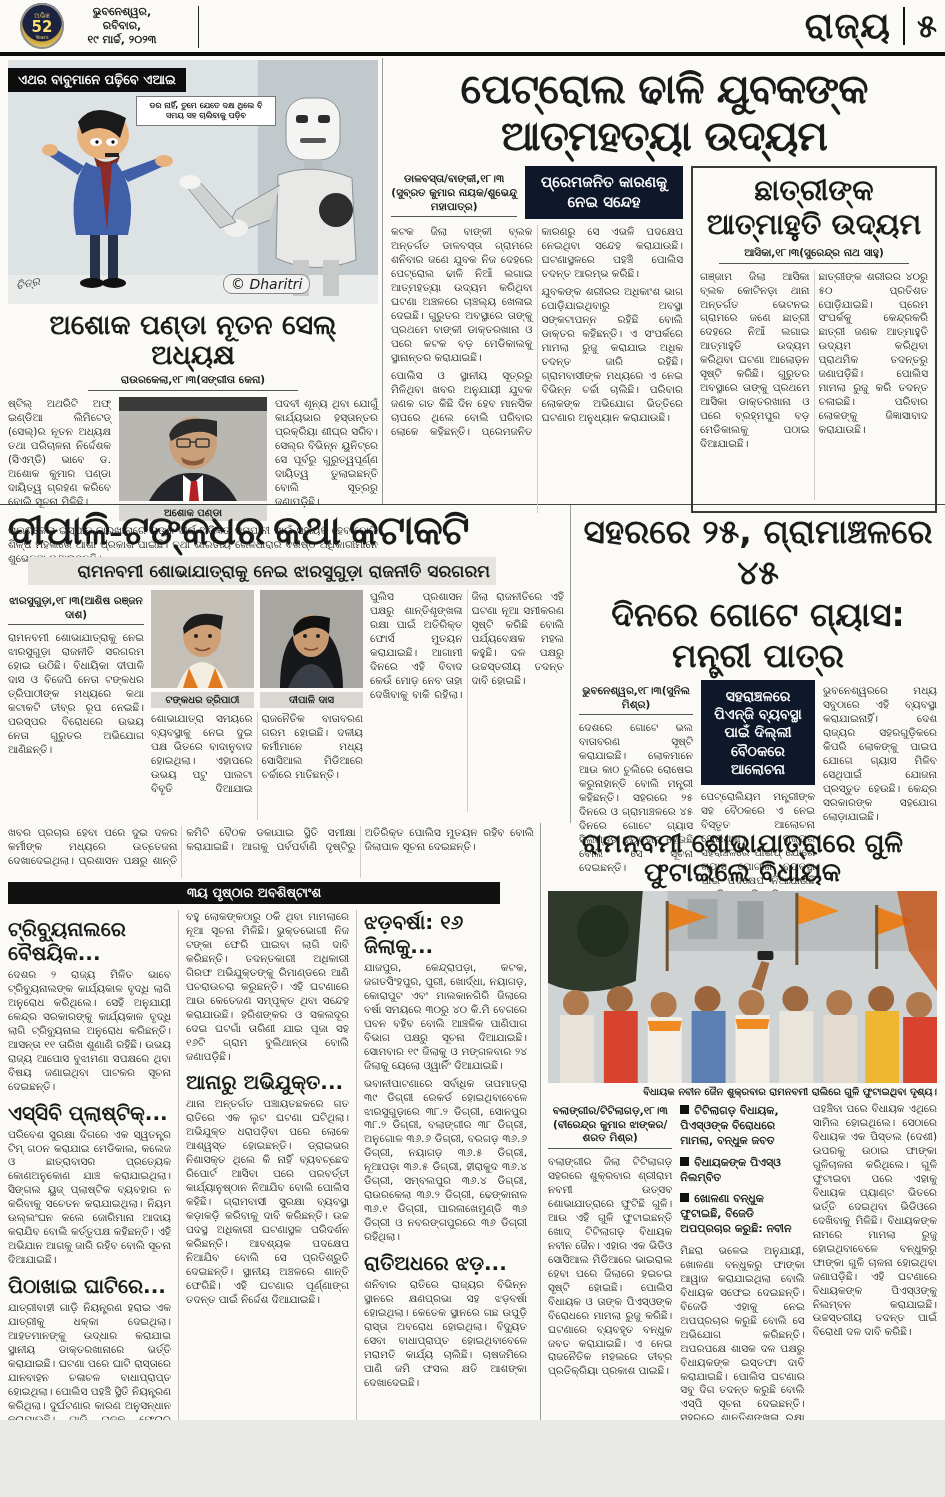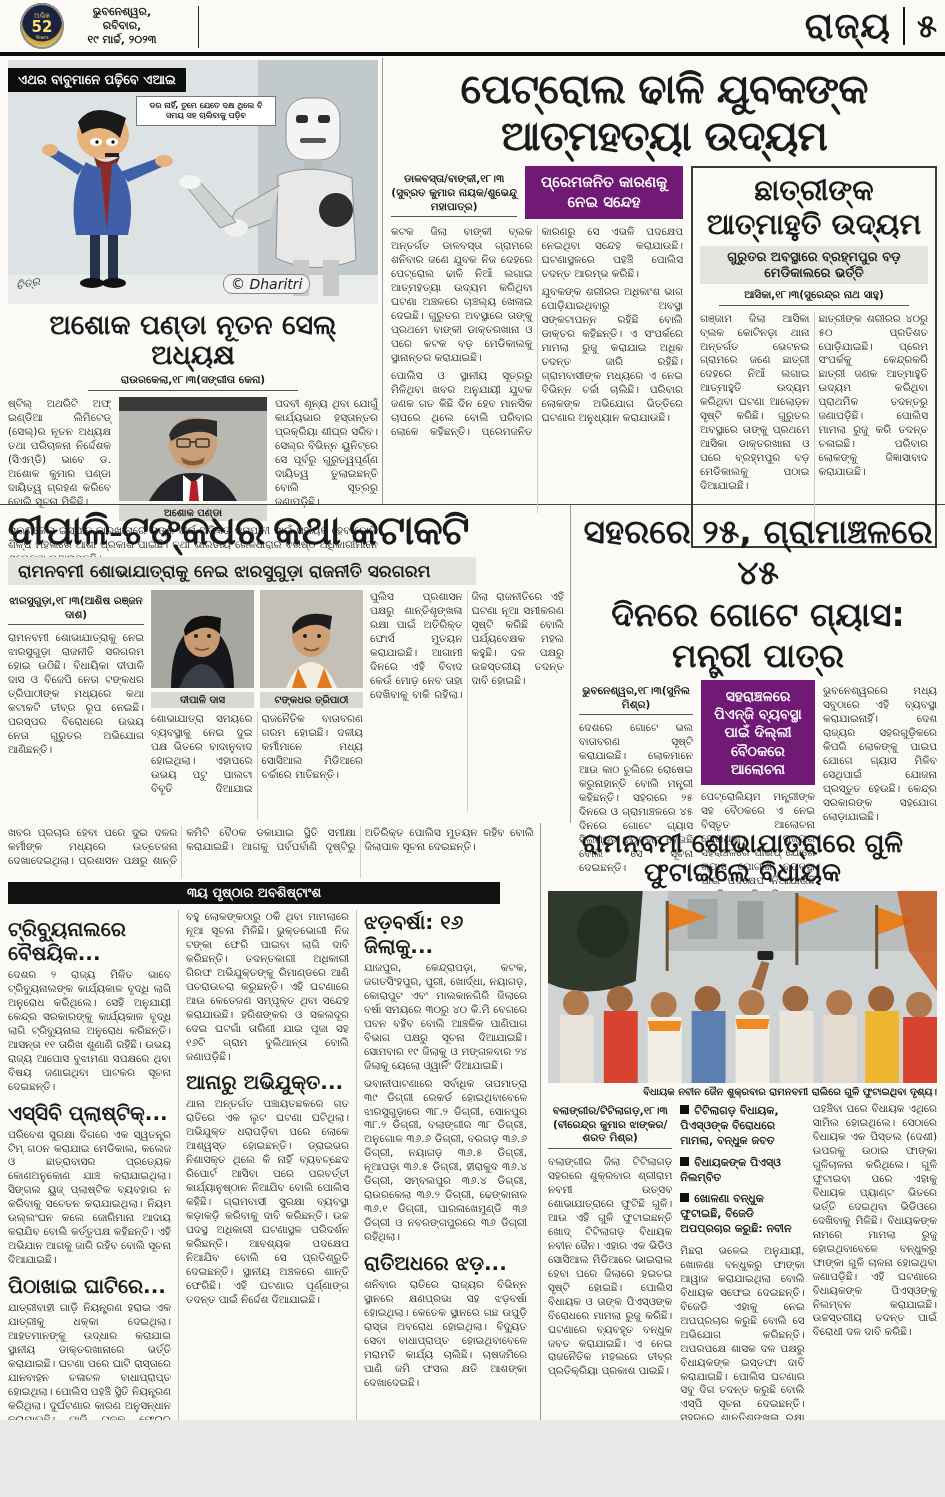--- a/index.html
+++ b/index.html
@@ -19,21 +19,21 @@
   .section-name{font-size:36px;font-weight:bold;letter-spacing:1px;}
   .pageno-box{margin-left:12px;padding-left:12px;border-left:2px solid #111;font-size:32px;font-weight:bold;}
   .hdr-rule{height:4px;background:#0d0d0d;margin:0 0 2px 0;}
   
   .body-txt{font-size:10.5px;line-height:1.33;text-align:justify;word-break:break-word;}
   .body-txt p{margin:0 0 4px 0;}
   .cols2{column-count:2;column-gap:9px;column-rule:1px solid #cfcdc7;}
   .cols3{column-count:3;column-gap:9px;column-rule:1px solid #cfcdc7;}
   .byline{font-size:10.5px;font-weight:bold;text-align:center;border-bottom:1px solid #555;
           padding-bottom:3px;margin:4px auto 6px auto;line-height:1.3;}
-  .blackbox{background:#701a75;color:#fff;font-weight:bold;text-align:center;
+  .blackbox{background:#0f172a;color:#fff;font-weight:bold;text-align:center;
             font-size:15px;line-height:1.3;padding:7px 6px;}
   .graysub{background:#e6e4df;font-weight:bold;text-align:center;font-size:17px;padding:4px 6px;}
   .cap{background:#d9d7d2;font-size:10px;font-weight:bold;text-align:center;padding:2px 0;}
   .vdiv{width:1px;background:#9a9a96;}
   
   .rowA{display:flex;height:446px;}
   .rA-left{width:382px;padding:2px 4px 0 8px;box-sizing:border-box;}
   .rA-right{flex:1;padding:0 8px 0 8px;box-sizing:border-box;}
   .cartoon{position:relative;height:244px;background:linear-gradient(120deg,#c7ccd0 0%,#e8ebec 45%,#cfd4d7 100%);overflow:hidden;}
   .cartoon-kicker{position:absolute;left:0;top:8px;background:#0d0d0d;color:#fff;font-weight:bold;
@@ -57,21 +57,21 @@
   .petrol-toprow .blackbox{width:148px;}
   .studentbox{flex:1;border:2px solid #3a3a3a;margin-left:8px;padding:4px 7px;box-sizing:border-box;}
   .student-h{font-size:29px;font-weight:bold;text-align:center;line-height:1.15;margin:2px 0 5px 0;}
   .student-sub{font-size:13px;padding:3px 4px;}
   .student-by{width:190px;}
   
   .rowB{display:flex;height:318px;border-top:1px solid #444;}
   .rB-left{width:570px;padding:2px 6px 0 8px;box-sizing:border-box;}
   .rB-right{flex:1;border-left:1px solid #9a9a96;padding:2px 8px 0 8px;box-sizing:border-box;}
   .dipali-h{font-size:40px;font-weight:bold;line-height:1.1;margin:2px 0 4px 0;letter-spacing:-1px;font-family:Liberation Serif, serif;}
-  .dipali-sub{width:452px;text-align:left;padding-left:10px;}
+  .dipali-sub{width:452px;text-align:right;padding-left:10px;margin-left:20px;}
   .dipali-row{display:flex;gap:7px;margin-top:5px;}
   .dipali-c1{width:136px;}
   .dipali-mid{width:212px;}
   .dipali-photos{display:flex;gap:6px;}
   .dipali-photos .ph{width:103px;}
   .dipali-right{flex:1;}
   .gas-h{font-size:33px;font-weight:bold;text-align:center;line-height:1.25;margin:4px 0 4px 0;}
   .gas-row{display:flex;gap:8px;}
   .gas-row .c{flex:1;}
   .gas-by{margin-top:4px;}
@@ -215,21 +215,20 @@
             <div class="blackbox">ପ୍ରେମଜନିତ କାରଣକୁ ନେଇ ସନ୍ଦେହ</div>
           </div>
           <div class="body-txt cols2" style="height:288px;overflow:hidden;margin-top:6px;">
             <p>କଟକ ଜିଲା ବାଙ୍କୀ ବ୍ଲକ ଅନ୍ତର୍ଗତ ଡାଳବସ୍ତା ଗ୍ରାମରେ ଶନିବାର ଜଣେ ଯୁବକ ନିଜ ଦେହରେ ପେଟ୍ରୋଲ ଢାଳି ନିଆଁ ଲଗାଇ ଆତ୍ମହତ୍ୟା ଉଦ୍ୟମ କରିଥିବା ଘଟଣା ଅଞ୍ଚଳରେ ଚାଞ୍ଚଲ୍ୟ ଖେଳାଇ ଦେଇଛି। ଗୁରୁତର ଅବସ୍ଥାରେ ତାଙ୍କୁ ପ୍ରଥମେ ବାଙ୍କୀ ଡାକ୍ତରଖାନା ଓ ପରେ କଟକ ବଡ଼ ମେଡିକାଲକୁ ସ୍ଥାନାନ୍ତର କରାଯାଇଛି।</p>
             <p>ପୋଲିସ ଓ ସ୍ଥାନୀୟ ସୂତ୍ରରୁ ମିଳିଥିବା ଖବର ଅନୁଯାୟୀ ଯୁବକ ଜଣକ ଗତ କିଛି ଦିନ ହେବ ମାନସିକ ଚାପରେ ଥିଲେ ବୋଲି ପରିବାର ଲୋକେ କହିଛନ୍ତି। ପ୍ରେମଜନିତ କାରଣରୁ ସେ ଏଭଳି ପଦକ୍ଷେପ ନେଇଥିବା ସନ୍ଦେହ କରାଯାଉଛି। ଘଟଣାସ୍ଥଳରେ ପହଞ୍ଚି ପୋଲିସ ତଦନ୍ତ ଆରମ୍ଭ କରିଛି।</p>
             <p>ଯୁବକଙ୍କ ଶରୀରର ଅଧିକାଂଶ ଭାଗ ପୋଡ଼ିଯାଇଥିବାରୁ ଅବସ୍ଥା ସଙ୍କଟାପନ୍ନ ରହିଛି ବୋଲି ଡାକ୍ତର କହିଛନ୍ତି। ଏ ସଂପର୍କରେ ମାମଲା ରୁଜୁ କରାଯାଇ ଅଧିକ ତଦନ୍ତ ଜାରି ରହିଛି। ଗ୍ରାମବାସୀଙ୍କ ମଧ୍ୟରେ ଏ ନେଇ ବିଭିନ୍ନ ଚର୍ଚ୍ଚା ଚାଲିଛି। ପରିବାର ଲୋକଙ୍କ ଅଭିଯୋଗ ଭିତ୍ତିରେ ଘଟଣାର ଅନୁଧ୍ୟାନ କରାଯାଉଛି।</p>
           </div>
         </div>
         <div class="studentbox">
           <div class="student-h">ଛାତ୍ରୀଙ୍କ ଆତ୍ମାହୁତି ଉଦ୍ୟମ</div>
-          <div class="graysub student-sub">ଗୁରୁତର ଅବସ୍ଥାରେ ବ୍ରହ୍ମପୁର ବଡ଼ ମେଡିକାଲରେ ଭର୍ତ୍ତି</div>
           <div class="byline student-by">ଆସିକା,୧୮।୩(ସୁରେନ୍ଦ୍ର ନାଥ ସାହୁ)</div>
           <div class="body-txt cols2" style="height:230px;overflow:hidden;">
             <p>ଗଞ୍ଜାମ ଜିଲା ଆସିକା ବ୍ଲକ କୋଟିନଡ଼ା ଥାନା ଅନ୍ତର୍ଗତ ଭେଟନଇ ଗ୍ରାମରେ ଜଣେ ଛାତ୍ରୀ ଦେହରେ ନିଆଁ ଲଗାଇ ଆତ୍ମାହୁତି ଉଦ୍ୟମ କରିଥିବା ଘଟଣା ଆଲୋଡ଼ନ ସୃଷ୍ଟି କରିଛି। ଗୁରୁତର ଅବସ୍ଥାରେ ତାଙ୍କୁ ପ୍ରଥମେ ଆସିକା ଡାକ୍ତରଖାନା ଓ ପରେ ବ୍ରହ୍ମପୁର ବଡ଼ ମେଡିକାଲକୁ ପଠାଇ ଦିଆଯାଇଛି।</p>
             <p>ଛାତ୍ରୀଙ୍କ ଶରୀରର ୪୦ରୁ ୫୦ ପ୍ରତିଶତ ପୋଡ଼ିଯାଇଛି। ପ୍ରେମ ସଂପର୍କକୁ କେନ୍ଦ୍ରକରି ଛାତ୍ରୀ ଜଣକ ଆତ୍ମାହୁତି ଉଦ୍ୟମ କରିଥିବା ପ୍ରାଥମିକ ତଦନ୍ତରୁ ଜଣାପଡ଼ିଛି। ପୋଲିସ ମାମଲା ରୁଜୁ କରି ତଦନ୍ତ ଚଳାଇଛି। ପରିବାର ଲୋକଙ୍କୁ ଜିଜ୍ଞାସାବାଦ କରାଯାଉଛି।</p>
           </div>
         </div>
       </div>
     </div>
   </div>
 
@@ -239,46 +238,46 @@
       <div class="graysub dipali-sub">ରାମନବମୀ ଶୋଭାଯାତ୍ରାକୁ ନେଇ ଝାରସୁଗୁଡ଼ା ରାଜନୀତି ସରଗରମ</div>
       <div class="dipali-row">
         <div class="dipali-c1">
           <div class="byline">ଝାରସୁଗୁଡ଼ା,୧୮।୩(ଆଶିଷ ରଞ୍ଜନ ଦାଶ)</div>
           <div class="body-txt" style="height:190px;overflow:hidden;">
             <p>ରାମନବମୀ ଶୋଭାଯାତ୍ରାକୁ ନେଇ ଝାରସୁଗୁଡ଼ା ରାଜନୀତି ସରଗରମ ହୋଇ ଉଠିଛି। ବିଧାୟିକା ଦୀପାଳି ଦାସ ଓ ବିଜେପି ନେତା ଟଙ୍କଧର ତ୍ରିପାଠୀଙ୍କ ମଧ୍ୟରେ କଥା କଟାକଟି ତୀବ୍ର ରୂପ ନେଇଛି। ପରସ୍ପର ବିରୋଧରେ ଉଭୟ ନେତା ଗୁରୁତର ଅଭିଯୋଗ ଆଣିଛନ୍ତି।</p>
           </div>
         </div>
         <div class="dipali-mid">
           <div class="dipali-photos">
-            <div class="ph">
-              <svg width="103" height="98" viewBox="0 0 103 98">
-                <rect width="103" height="98" fill="#a8a6a1"></rect>
-                <path d="M20 98 Q20 40 51 36 Q82 40 83 98 Z" fill="#17181c"></path>
-                <ellipse cx="51" cy="46" rx="18" ry="21" fill="#c89a72"></ellipse>
-                <path d="M33 40 Q40 20 70 28 L69 44 Q56 30 34 46 Z" fill="#111"></path>
-                <circle cx="45" cy="46" r="2" fill="#1c1c1c"></circle>
-                  <circle cx="58" cy="46" r="2" fill="#1c1c1c"></circle>
-                <path d="M44 58 Q51 62 58 58" stroke="#7d4a30" fill="none" stroke-width="1.6"></path>
-                <path d="M28 98 Q38 74 51 74 Q64 74 74 98 Z" fill="#3a3e46"></path>
-              </svg>
-              <div class="cap">ଦୀପାଳି ଦାସ</div>
-            </div>
             <div class="ph">
               <svg width="103" height="98" viewBox="0 0 103 98">
                 <rect width="103" height="98" fill="#c4bfb7"></rect>
                 <ellipse cx="51" cy="46" rx="19" ry="21" fill="#cfa076"></ellipse>
                 <path d="M32 38 Q40 18 72 26 L70 40 Q54 28 33 44 Z" fill="#1d1d1d"></path>
                 <circle cx="45" cy="46" r="2" fill="#1c1c1c"></circle>
                   <circle cx="59" cy="46" r="2" fill="#1c1c1c"></circle>
                 <path d="M44 58 Q51 63 59 58" stroke="#7d4a30" fill="none" stroke-width="1.6"></path>
                 <path d="M26 98 Q36 72 51 72 Q66 72 77 98 Z" fill="#f3ede2"></path>
                 <path d="M38 78 L47 98 L32 98 Z" fill="#e07b1f"></path>
                 <path d="M64 78 L57 98 L72 98 Z" fill="#e07b1f"></path>
               </svg>
               <div class="cap">ଟଙ୍କଧର ତ୍ରିପାଠୀ</div>
+            </div>
+            <div class="ph">
+              <svg width="103" height="98" viewBox="0 0 103 98">
+                <rect width="103" height="98" fill="#a8a6a1"></rect>
+                <path d="M20 98 Q20 40 51 36 Q82 40 83 98 Z" fill="#17181c"></path>
+                <ellipse cx="51" cy="46" rx="18" ry="21" fill="#c89a72"></ellipse>
+                <path d="M33 40 Q40 20 70 28 L69 44 Q56 30 34 46 Z" fill="#111"></path>
+                <circle cx="45" cy="46" r="2" fill="#1c1c1c"></circle>
+                  <circle cx="58" cy="46" r="2" fill="#1c1c1c"></circle>
+                <path d="M44 58 Q51 62 58 58" stroke="#7d4a30" fill="none" stroke-width="1.6"></path>
+                <path d="M28 98 Q38 74 51 74 Q64 74 74 98 Z" fill="#3a3e46"></path>
+              </svg>
+              <div class="cap">ଦୀପାଳି ଦାସ</div>
             </div>
           </div>
           <div class="body-txt cols2" style="height:108px;overflow:hidden;margin-top:4px;">
             <p>ଶୋଭାଯାତ୍ରା ସମୟରେ ବ୍ୟବସ୍ଥାକୁ ନେଇ ଦୁଇ ପକ୍ଷ ଭିତରେ ବାଦାନୁବାଦ ହୋଇଥିଲା। ଏହାପରେ ଉଭୟ ପଟୁ ପାଲଟା ବିବୃତି ଦିଆଯାଇ ରାଜନୈତିକ ବାତାବରଣ ଗରମ ହୋଇଛି। ଦଳୀୟ କର୍ମୀମାନେ ମଧ୍ୟ ସୋସିଆଲ ମିଡିଆରେ ଚର୍ଚ୍ଚାରେ ମାତିଛନ୍ତି।</p>
           </div>
         </div>
         <div class="dipali-right">
           <div class="body-txt cols2" style="height:222px;overflow:hidden;">
             <p>ପୁଲିସ ପ୍ରଶାସନ ପକ୍ଷରୁ ଶାନ୍ତିଶୃଙ୍ଖଳା ରକ୍ଷା ପାଇଁ ଅତିରିକ୍ତ ଫୋର୍ସ ମୁତୟନ କରାଯାଇଛି। ଆଗାମୀ ଦିନରେ ଏହି ବିବାଦ କେଉଁ ମୋଡ଼ ନେବ ତାହା ଦେଖିବାକୁ ବାକି ରହିଲା। ଜିଲା ରାଜନୀତିରେ ଏହି ଘଟଣା ନୂଆ ସମୀକରଣ ସୃଷ୍ଟି କରିଛି ବୋଲି ପର୍ଯ୍ୟବେକ୍ଷକ ମହଲ କହୁଛି। ଦଳ ପକ୍ଷରୁ ଉଚ୍ଚସ୍ତରୀୟ ତଦନ୍ତ ଦାବି ହୋଇଛି।</p>
           </div>

